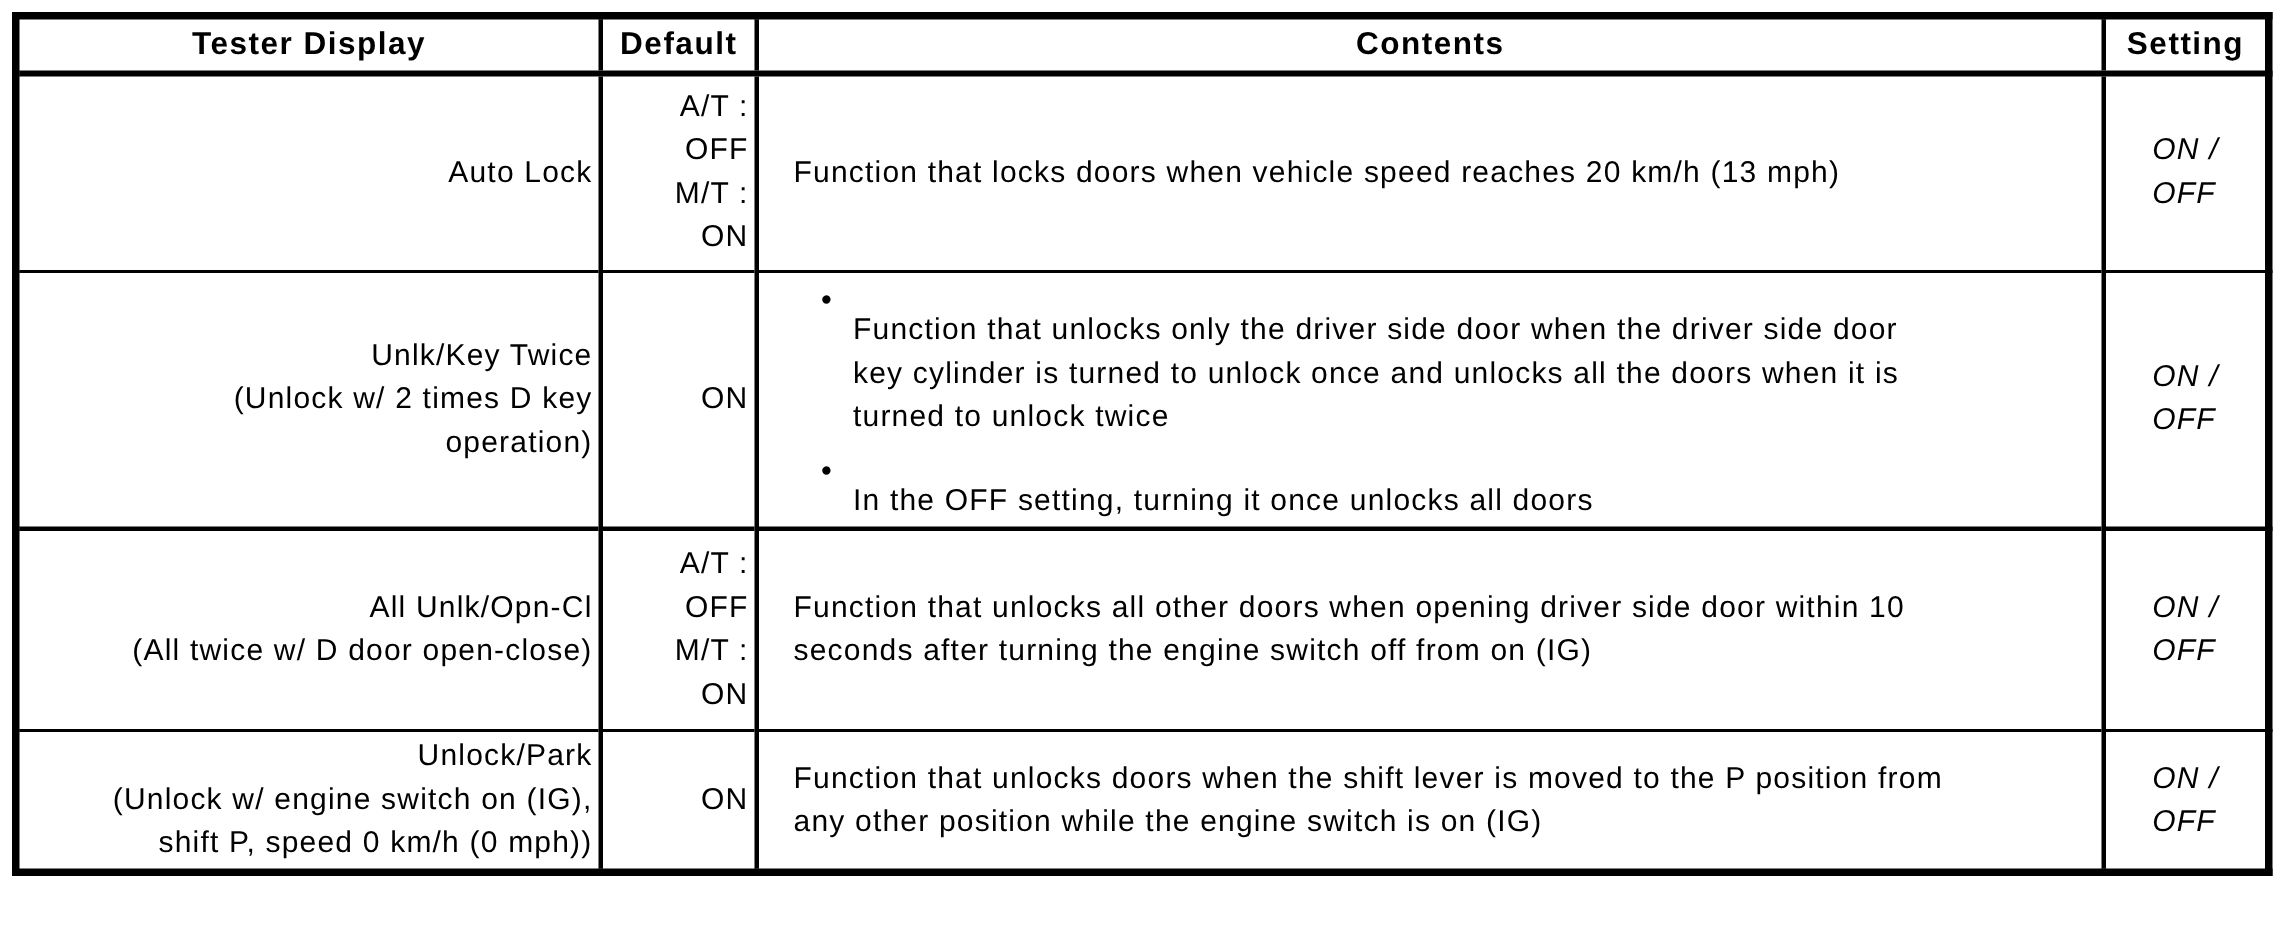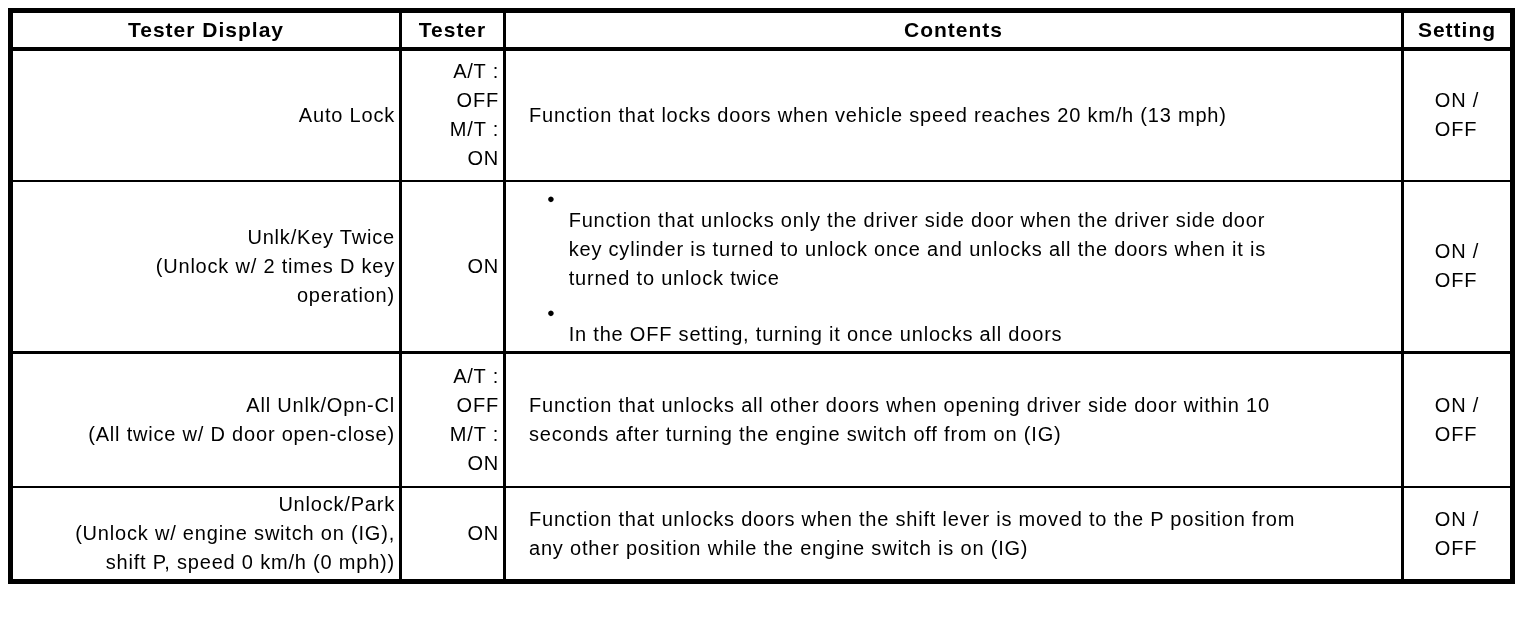--- a/index.html
+++ b/index.html
@@ -63,21 +63,21 @@
   td.c-default {
     text-align: right;
     white-space: pre-line;
   }
   td.c-contents {
     text-align: left;
     padding-left: 23px;
     padding-right: 6px;
   }
   .plain-text { white-space: pre-line; }
-  td.c-setting { text-align: center; }
+  td.c-setting { text-align: center; font-style: italic; }
   .setting-block {
     display: inline-block;
     text-align: left;
     white-space: pre-line;
   }
   .bullet-list { padding-left: 18px; }
   .bullet-item {
     display: flex;
     align-items: flex-start;
   }
@@ -101,21 +101,21 @@
   <table class="spec-table">
     <colgroup>
       <col class="c1">
         <col class="c2">
         <col class="c3">
         <col class="c4">
     </colgroup>
     <thead>
       <tr>
         <th>Tester Display</th>
-        <th>Tester</th>
+        <th>Default</th>
         <th>Contents</th>
         <th>Setting</th>
       </tr>
     </thead>
     <tbody>
       <tr class="row-1">
         <td class="c-tester">Auto Lock</td>
         <td class="c-default">A/T :
 OFF
 M/T :

